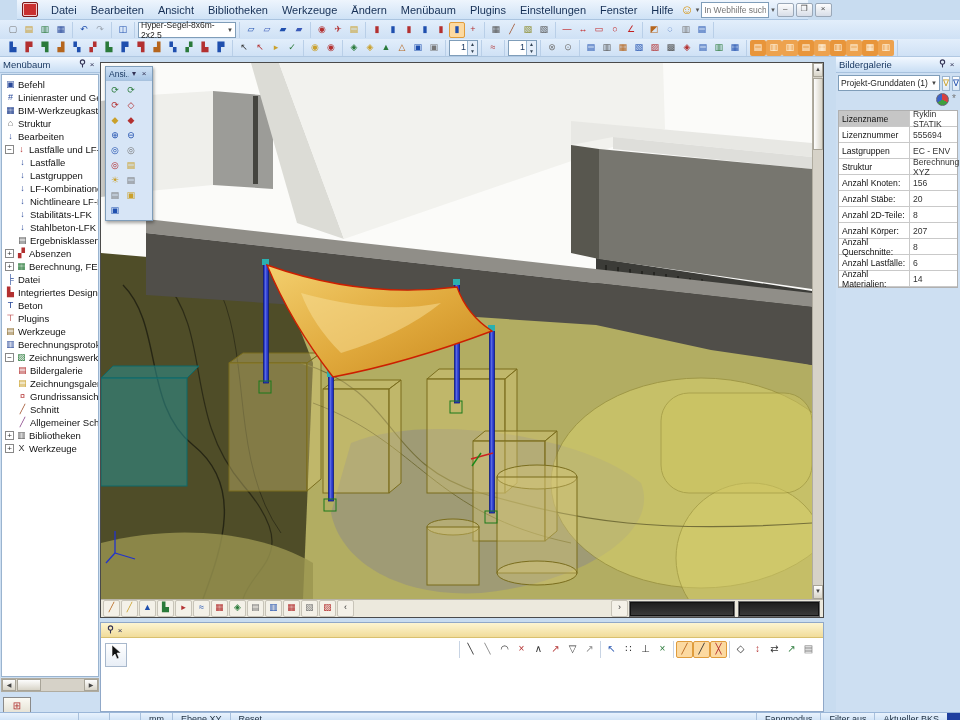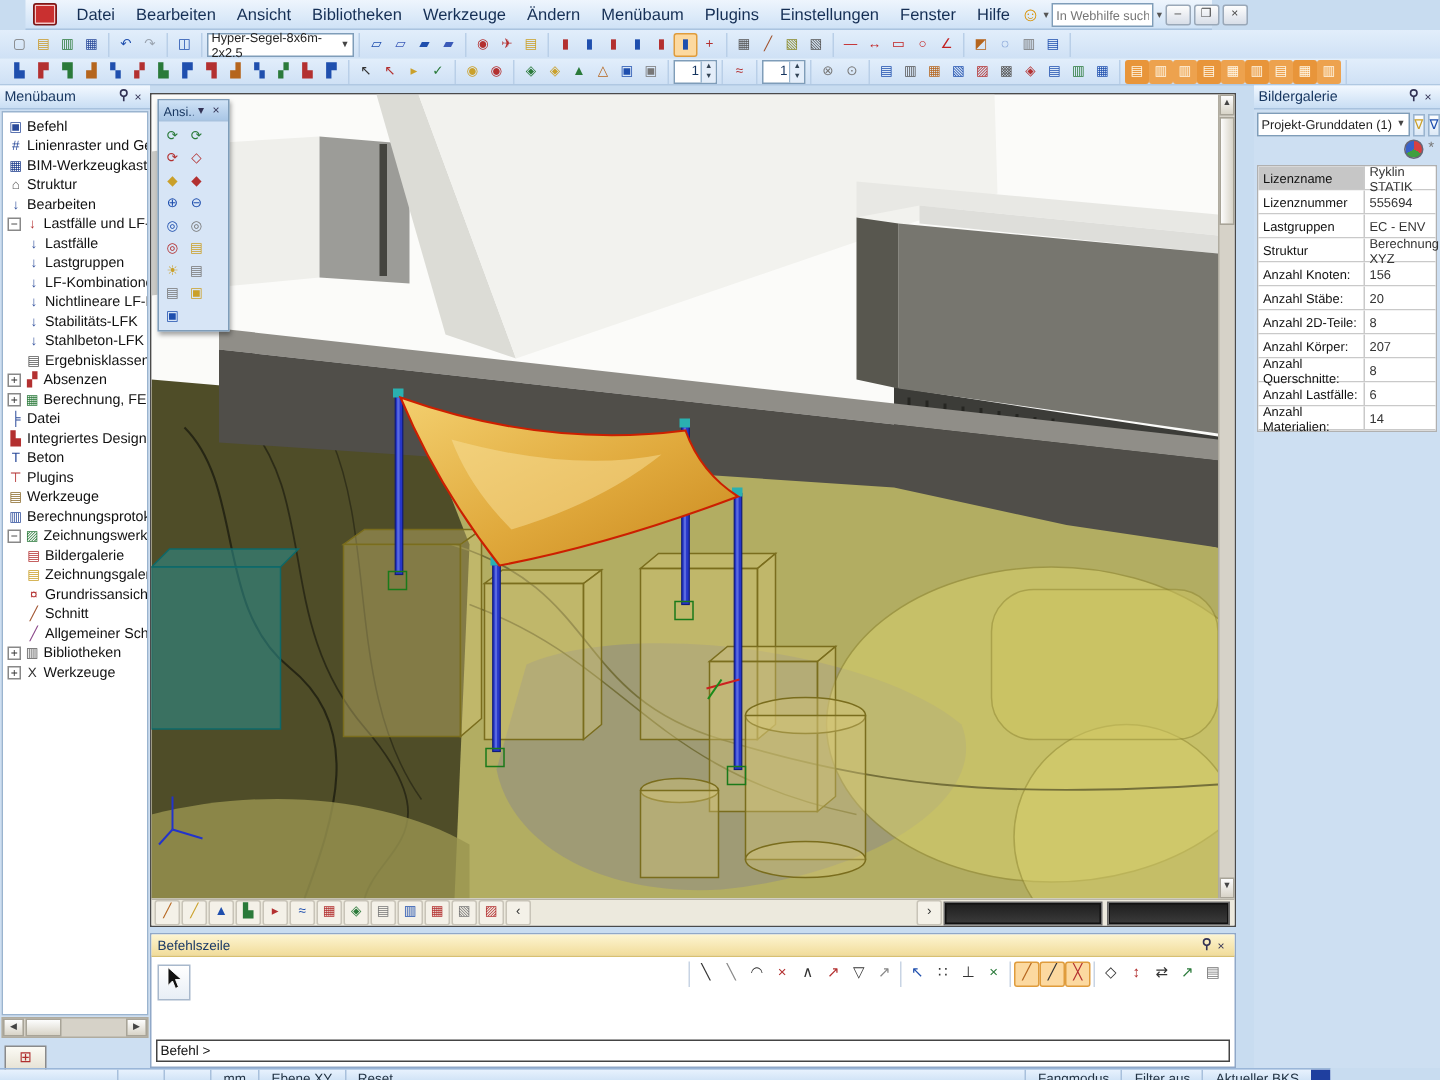--- a/index.html
+++ b/index.html
@@ -91,21 +91,21 @@
   .rp-btn{width:13px;height:13px;border:1px solid #9ab4cf;background:linear-gradient(#fff,#dde9f6);
           font-size:9px;line-height:12px;text-align:center}
   #rp-icorow{display:flex;justify-content:flex-end;gap:3px;padding:1px 4px 2px 0}
   .pie{width:11px;height:11px;border-radius:50%;background:conic-gradient(#d84040 0 120deg,#3f9f3f 0 240deg,#3a62c8 0);border:1px solid #667}
   #proptable{margin:2px;background:#fff;border:1px solid #b0b0b0}
   .prow{display:flex;height:15px;border-bottom:1px solid #c9c9c9;background:#fff;align-items:stretch}
   .plabel{width:67px;flex:none;padding-left:3px;border-right:1px solid #c9c9c9;font-size:8.6px;display:flex;align-items:center;color:#111}
   .plabel.sel{background:#c6c6c6}
   .pval{padding-left:3px;font-size:8.6px;display:flex;align-items:center;color:#333}
   
-  #statusbar{position:absolute;left:0;top:712px;width:887px;height:8px;overflow:hidden;
+  #statusbar{position:absolute;left:0;top:712px;width:960px;height:8px;overflow:hidden;
              background:linear-gradient(#e8f2fd,#cfe2f6);border-top:1px solid #9ab6d8;display:flex;align-items:flex-start}
   .seg{border-left:1px solid #a8c0dc;padding:1px 8px 0 8px;font-size:9px;color:#234;white-space:nowrap;height:14px}
   .seg.empty{padding:0;border-left:1px solid #a8c0dc}
   .status-spacer{flex:1}
   #bks-box{width:13px;height:8px;background:#1f3f9f;flex:none}
   #coord-btn{position:absolute;left:3px;top:697px;width:26px;height:16px;border:1px solid #8a8a8a;
              background:linear-gradient(#fbfaf4,#e4e0d2);text-align:center;font-size:10px;line-height:15px;color:#b03030}
   .pin-svg{width:9px;height:9px}
 </style>
 </head>
@@ -592,21 +592,20 @@
     <span style="display:flex">
         <span class="icn" style="color: rgb(51, 51, 51);">›</span>
       </span>
     <span class="darkbox"></span>
     <span class="darkbox" style="width:80px"></span>
   </div>
 </div>
 
 <div id="befehlszeile">
   <div id="bz-title">
-    <span class="ph-title">Befehlszeile</span>
     <span class="ph-btn">
       <svg class="pin-svg" viewBox="0 0 10 10">
           <circle cx="5" cy="3.4" r="2.4" fill="none" stroke="#335" stroke-width="1.2"></circle>
           <line x1="5" y1="5.6" x2="5" y2="9.4" stroke="#335" stroke-width="1.2"></line>
         </svg>
     </span>
     <span class="ph-btn">×</span>
   </div>
   <div id="bz-cursor-btn">
     <svg width="12" height="16" viewBox="0 0 12 16">
@@ -636,23 +635,20 @@
         <span class="icn pressed" style="color: rgb(179, 48, 48);">╳</span>
       </span>
     <span class="sngroup">
         <span class="icn" style="color: rgb(51, 51, 51);">◇</span>
         <span class="icn" style="color: rgb(179, 48, 48);">↕</span>
         <span class="icn" style="color: rgb(51, 51, 51);">⇄</span>
         <span class="icn" style="color: rgb(42, 122, 58);">↗</span>
         <span class="icn" style="color: rgb(119, 119, 119);">▤</span>
       </span>
   </div>
-  <div id="befehl-input">
-    <span>Befehl &gt;</span>
-  </div>
 </div>
 
 <div id="rightpanel">
   <div class="panel-head">
     <span class="ph-title">Bildergalerie</span>
     <span class="ph-btn">
       <svg class="pin-svg" viewBox="0 0 10 10">
           <circle cx="5" cy="3.4" r="2.4" fill="none" stroke="#335" stroke-width="1.2"></circle>
           <line x1="5" y1="5.6" x2="5" y2="9.4" stroke="#335" stroke-width="1.2"></line>
         </svg>

